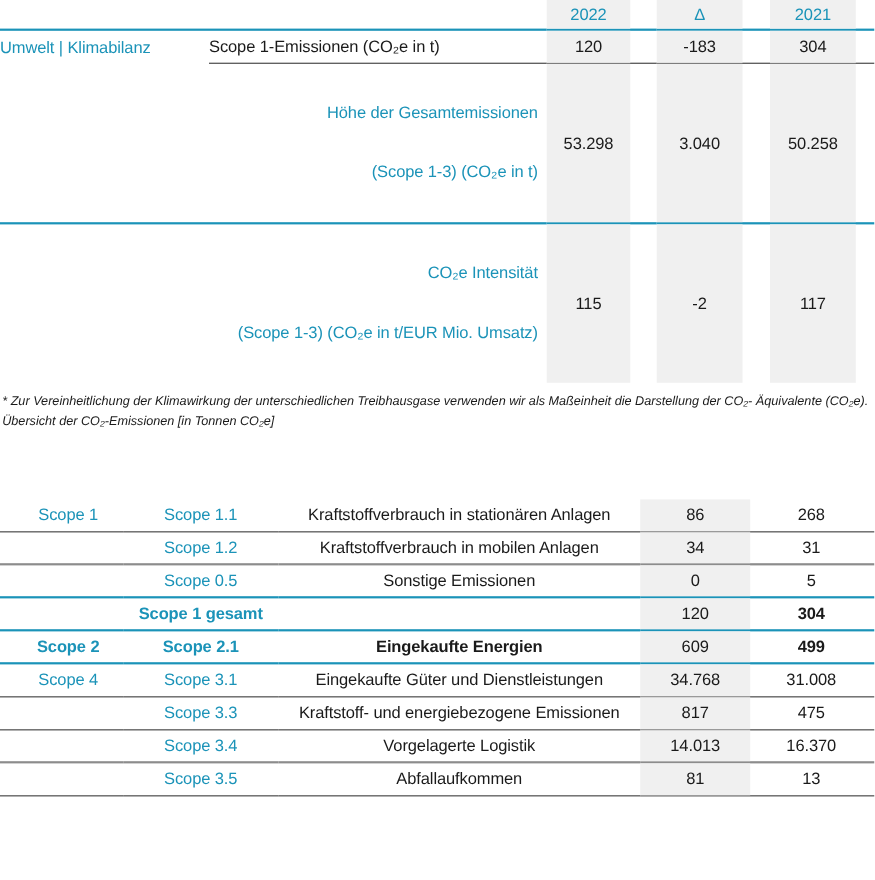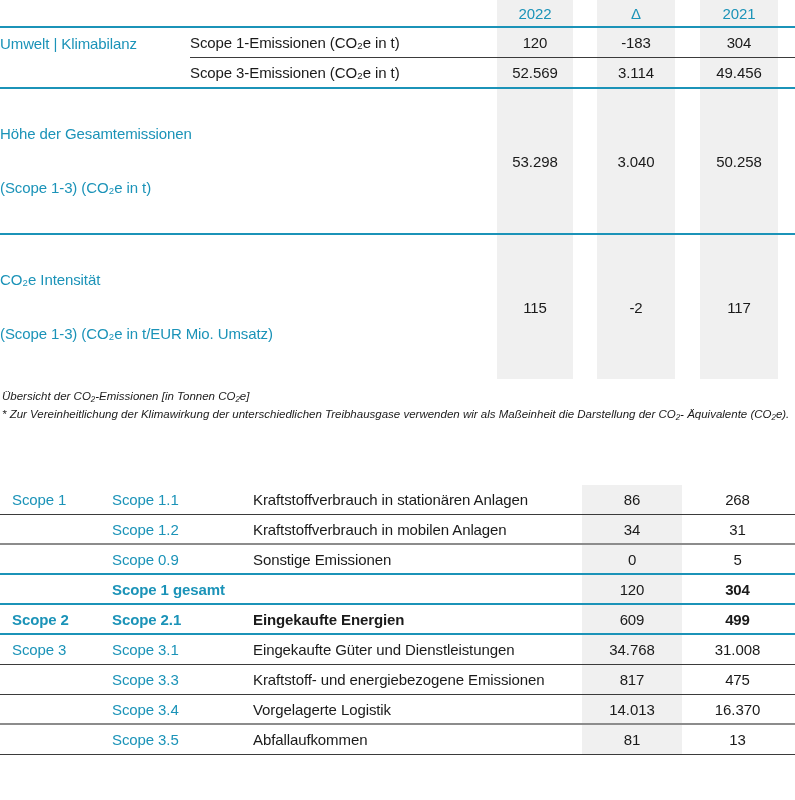--- a/index.html
+++ b/index.html
@@ -38,37 +38,37 @@
   .t1 tr.h28 td{height:28px;}
   .t1 tr.h30 td{height:30px;}
   .t1 tr.h33 td{height:33px;}
   .t1 tr.h31 td{height:31px;}
   .t1 tr.h45 td{height:45px;}
 
   tr.r-teal td{border-bottom:2px solid var(--teal);}
   .t1 tr.r-thin td:not(.lab){border-bottom:1px solid var(--sep-thin);}
   .t1 tr.r-thick td:not(.lab){border-bottom:2px solid var(--sep-thick);}
 
-  .tlab{text-align:left;padding-right:8px;line-height:18px;white-space:pre-wrap;}
+  .tlab{text-align:right;padding-right:8px;line-height:18px;white-space:pre-wrap;}
 
   
   .fnote{
     font-style:italic;font-size:11.5px;line-height:16px;
     margin:9px 0 0 2px;letter-spacing:0;
   }
   .fnote div{margin-bottom:2px;}
 
   
   .t2{margin-top:63px;}
   .t2 .title{padding-left:12px;}
   .t2 .c1{padding-left:12px;}
   .t2 td.v{position:relative;}
   .t2 .c5{text-align:center;padding-right:20px;}
   .t2 tr.h32 td{height:32px;}
-  .t2 tr.h30 td{height:30px;}
+  .t2 tr.h30 td{height:30px;text-align:center;}
   .t2 tr.r-thin td{border-bottom:1px solid var(--sep-thin);}
   .t2 tr.r-thick td{border-bottom:2px solid var(--sep-thick);}
   .t2 tr.bold td{font-weight:700;}
   .t2 .ws{white-space:pre-wrap;}
 </style>
 </head>
 <body>
 
 <table class="t1">
   <colgroup>
@@ -102,33 +102,20 @@
         </td>
     <td class="v">
           <div class="band g78">-183</div>
         </td>
     <td class="v">
           <div class="band g78">304</div>
         </td>
   </tr>
 
 
-  <tr class="h31 r-teal">
-    <td class="lab"></td>
-    <td class="desc">Scope 3-Emissionen (CO₂e in t)</td>
-    <td class="v">
-          <div class="band g76">52.569</div>
-        </td>
-    <td class="v">
-          <div class="band g78">3.114</div>
-        </td>
-    <td class="v">
-          <div class="band g78">49.456</div>
-        </td>
-  </tr>
 
   <tr class="h45 r-teal">
     <td colspan="2" class="tlab teal b">
       <div>Höhe der Gesamtemissionen</div>
       <div>(Scope 1-3) (CO₂e in t)</div>
     </td>
     <td class="v">
           <div class="band g76 b">53.298</div>
         </td>
     <td class="v">
@@ -151,22 +138,22 @@
           <div class="band g78 b">-2</div>
         </td>
     <td class="v">
           <div class="band g78 b">117</div>
         </td>
   </tr>
 </tbody>
   </table>
 
 <div class="fnote">
+  <div>* Zur Vereinheitlichung der Klimawirkung der unterschiedlichen Treibhausgase verwenden wir als Maßeinheit die Darstellung der CO₂- Äquivalente (CO₂e).</div>
   <div>Übersicht der CO₂-Emissionen [in Tonnen CO₂e]</div>
-  <div>* Zur Vereinheitlichung der Klimawirkung der unterschiedlichen Treibhausgase verwenden wir als Maßeinheit die Darstellung der CO₂- Äquivalente (CO₂e).</div>
 </div>
 
 <table class="t2">
   <colgroup>
       <col style="width:112px">
       <col style="width:141px">
       <col style="width:329px">
       <col style="width:118px">
       <col style="width:95px">
     </colgroup>
@@ -188,21 +175,21 @@
     <td class="c2 teal">Scope 1.2</td>
     <td class="c3">Kraftstoffverbrauch in mobilen Anlagen</td>
     <td class="v">
           <div class="band gb">34</div>
         </td>
     <td class="c5">31</td>
   </tr>
 
   <tr class="h30 r-teal">
     <td class="c1 teal"></td>
-    <td class="c2 teal">Scope 0.9</td>
+    <td class="c2 teal">Scope 0.5</td>
     <td class="c3">Sonstige Emissionen</td>
     <td class="v">
           <div class="band gb">0</div>
         </td>
     <td class="c5">5</td>
   </tr>
 
   <tr class="h30 r-teal bold">
     <td class="c1"></td>
     <td class="c2 teal ws">Scope 1 gesamt</td>
@@ -217,21 +204,21 @@
     <td class="c1 teal">Scope 2</td>
     <td class="c2 teal">Scope 2.1</td>
     <td class="c3">Eingekaufte Energien</td>
     <td class="v">
           <div class="band gb b">609</div>
         </td>
     <td class="c5">499</td>
   </tr>
 
   <tr class="h30 r-thin">
-    <td class="c1 teal">Scope 3</td>
+    <td class="c1 teal">Scope 4</td>
     <td class="c2 teal">Scope 3.1</td>
     <td class="c3">Eingekaufte Güter und Dienstleistungen</td>
     <td class="v">
           <div class="band gb">34.768</div>
         </td>
     <td class="c5">31.008</td>
   </tr>
 
   <tr class="h30 r-thin">
     <td class="c1"></td>

